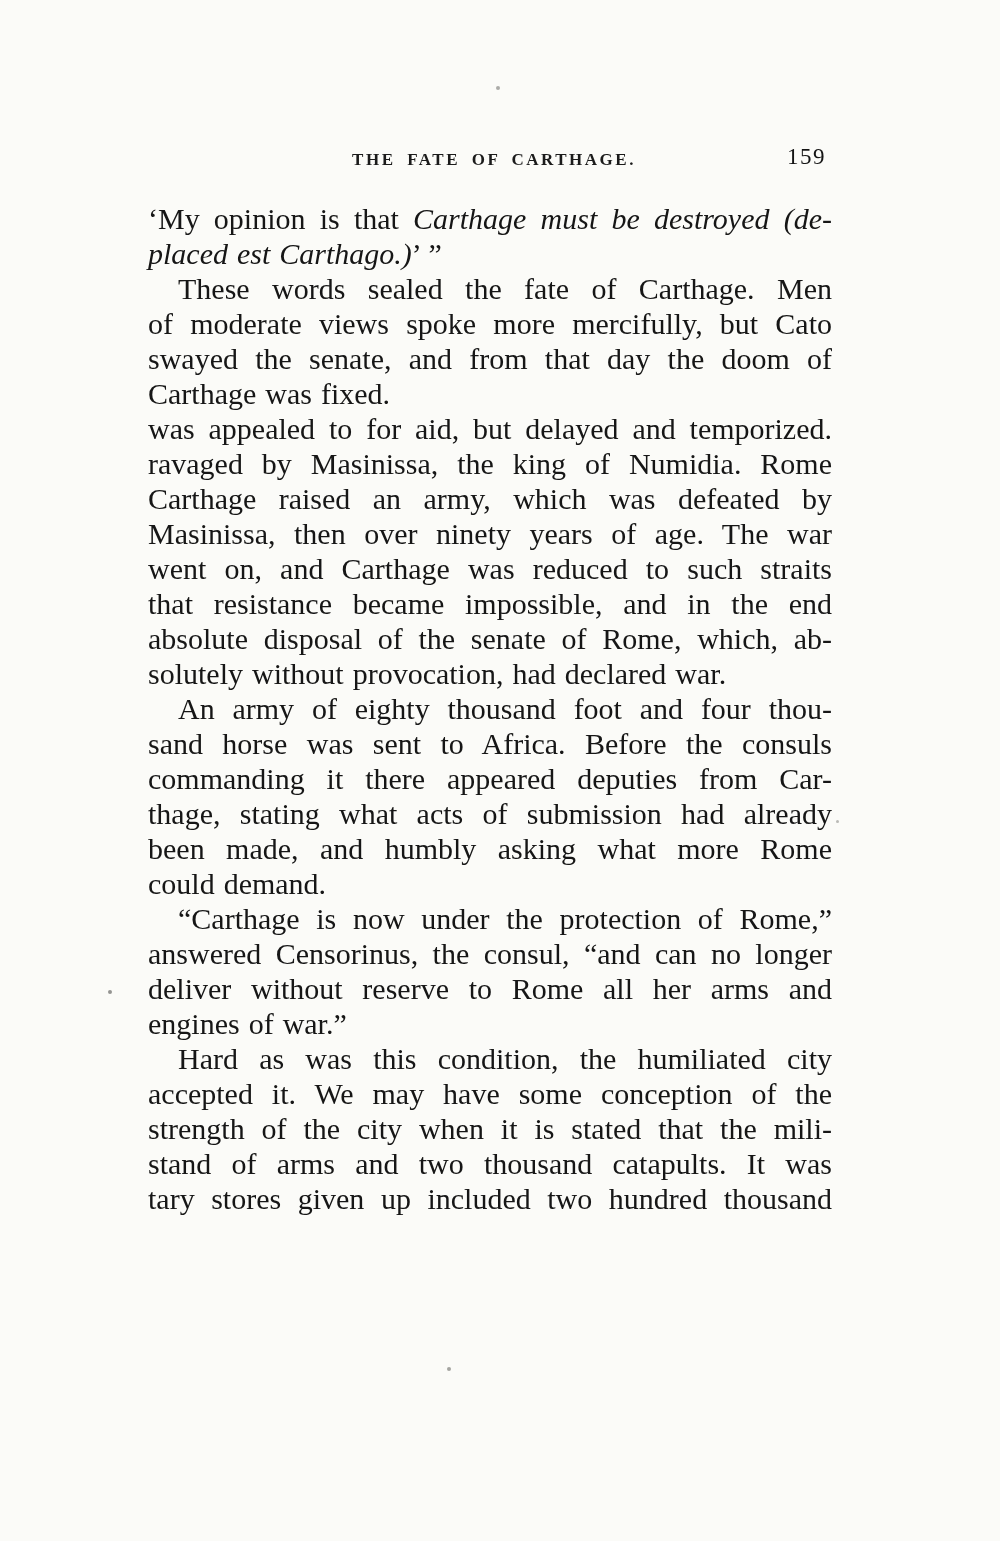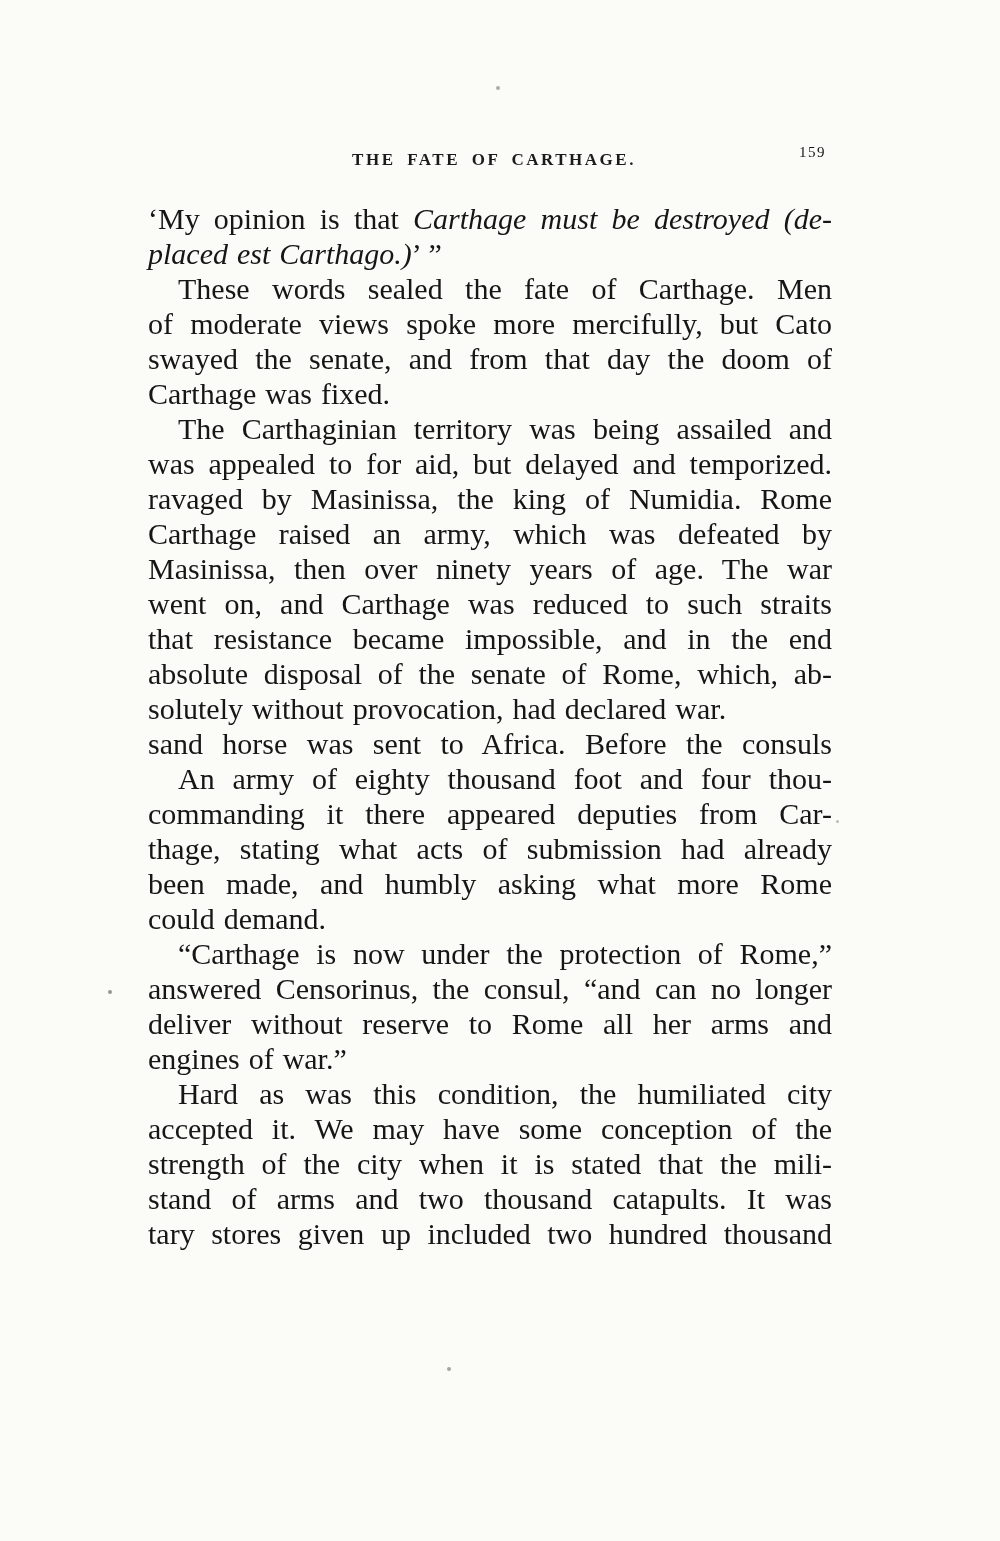--- a/index.html
+++ b/index.html
@@ -31,21 +31,21 @@
     font-weight: bold;
     font-size: 17px;
     letter-spacing: 2.5px;
     word-spacing: 5px;
     color: #1b1b1b;
   }
   .page-number {
     position: absolute;
     right: 10px;
     top: -6px;
-    font-size: 15px;
+    font-size: 23px;
     letter-spacing: 1.5px;
     color: #141414;
   }
   .text-block {
     position: absolute;
     left: 148px;
     top: 201px;
     width: 684px;
     font-size: 30px;
     line-height: 35px;
@@ -90,33 +90,32 @@
         <div class="line"><span>‘My opinion is that </span><span class="it">Carthage must be destroyed (de-</span></div>
         <div class="line last"><span class="it">placed est Carthago.)</span><span>’ ”</span></div>
       </div>
       <div class="paragraph">
         <div class="line indent"><span>These words sealed the fate of Carthage. Men</span></div>
         <div class="line"><span>of moderate views spoke more mercifully, but Cato</span></div>
         <div class="line"><span>swayed the senate, and from that day the doom of</span></div>
         <div class="line last"><span>Carthage was fixed.</span></div>
       </div>
       <div class="paragraph">
-        <div class="line indent"><span>The Carthaginian territory was being assailed and</span></div>
         <div class="line"><span>was appealed to for aid, but delayed and temporized.</span></div>
         <div class="line"><span>ravaged by Masinissa, the king of Numidia. Rome</span></div>
         <div class="line"><span>Carthage raised an army, which was defeated by</span></div>
         <div class="line"><span>Masinissa, then over ninety years of age. The war</span></div>
         <div class="line"><span>went on, and Carthage was reduced to such straits</span></div>
         <div class="line"><span>that resistance became impossible, and in the end</span></div>
         <div class="line"><span>absolute disposal of the senate of Rome, which, ab-</span></div>
         <div class="line last"><span>solutely without provocation, had declared war.</span></div>
       </div>
       <div class="paragraph">
+        <div class="line indent"><span>An army of eighty thousand foot and four thou-</span></div>
         <div class="line"><span>sand horse was sent to Africa. Before the consuls</span></div>
-        <div class="line indent"><span>An army of eighty thousand foot and four thou-</span></div>
         <div class="line"><span>commanding it there appeared deputies from Car-</span></div>
         <div class="line"><span>thage, stating what acts of submission had already</span></div>
         <div class="line"><span>been made, and humbly asking what more Rome</span></div>
         <div class="line last"><span>could demand.</span></div>
       </div>
       <div class="paragraph">
         <div class="line indent"><span>“Carthage is now under the protection of Rome,”</span></div>
         <div class="line"><span>answered Censorinus, the consul, “and can no longer</span></div>
         <div class="line"><span>deliver without reserve to Rome all her arms and</span></div>
         <div class="line last"><span>engines of war.”</span></div>

